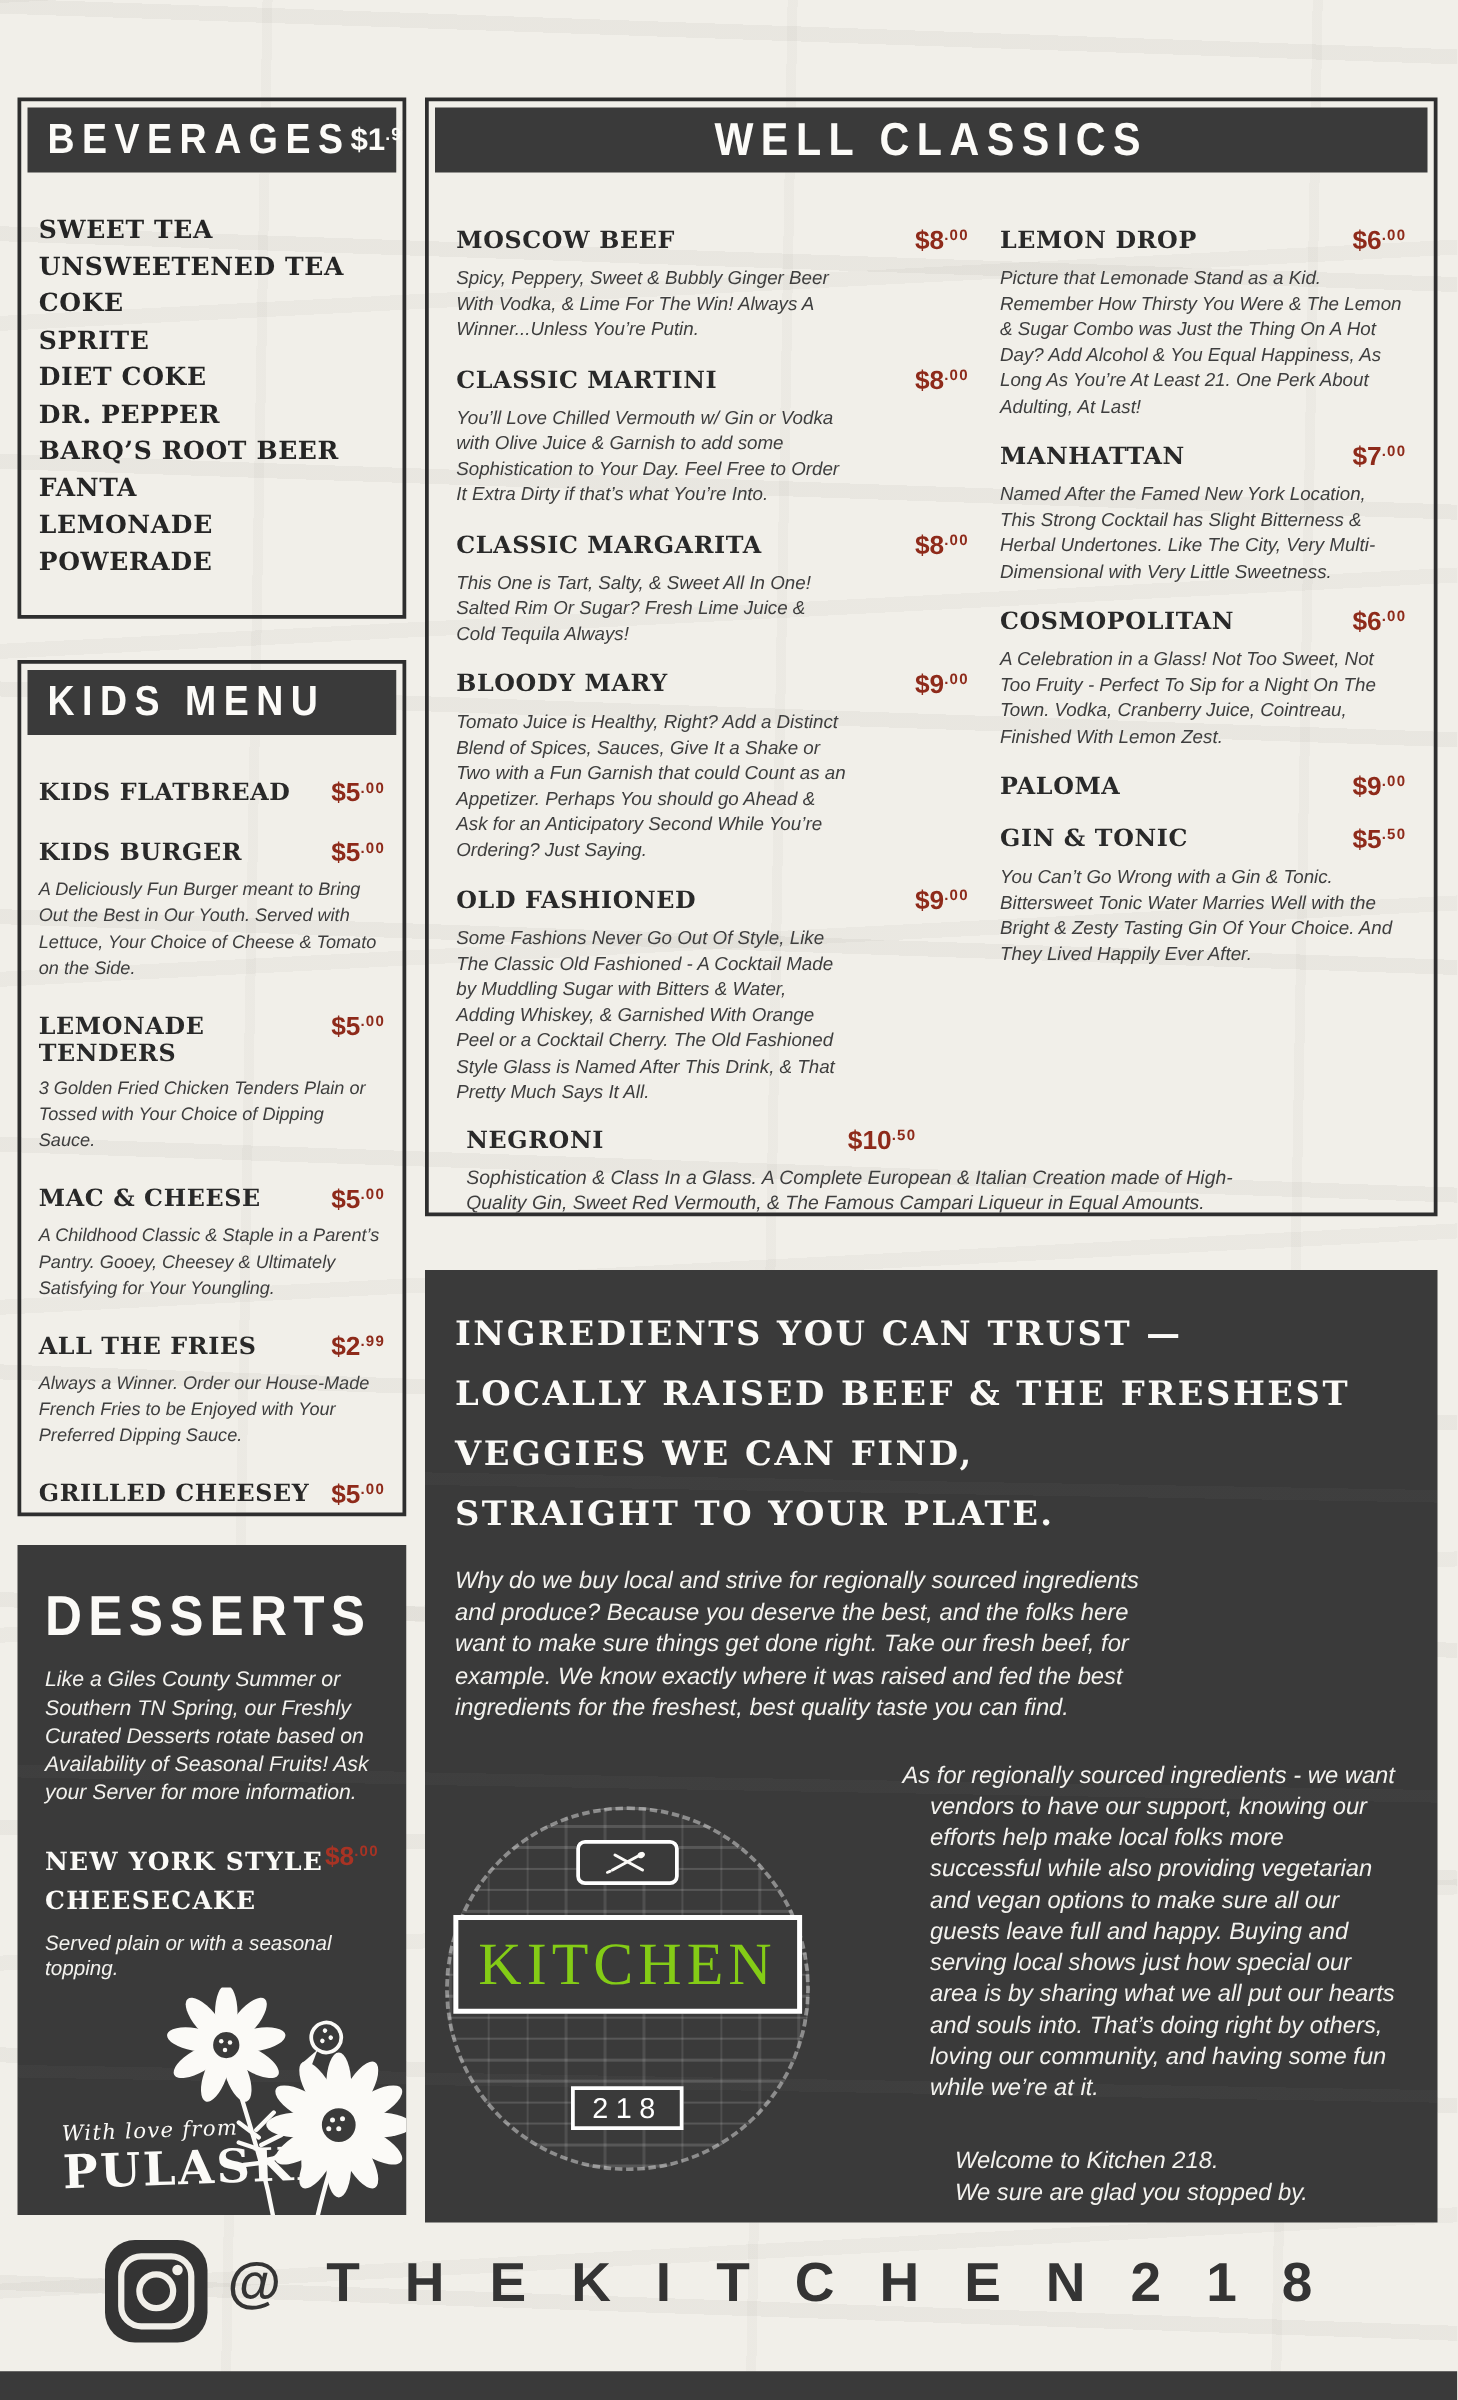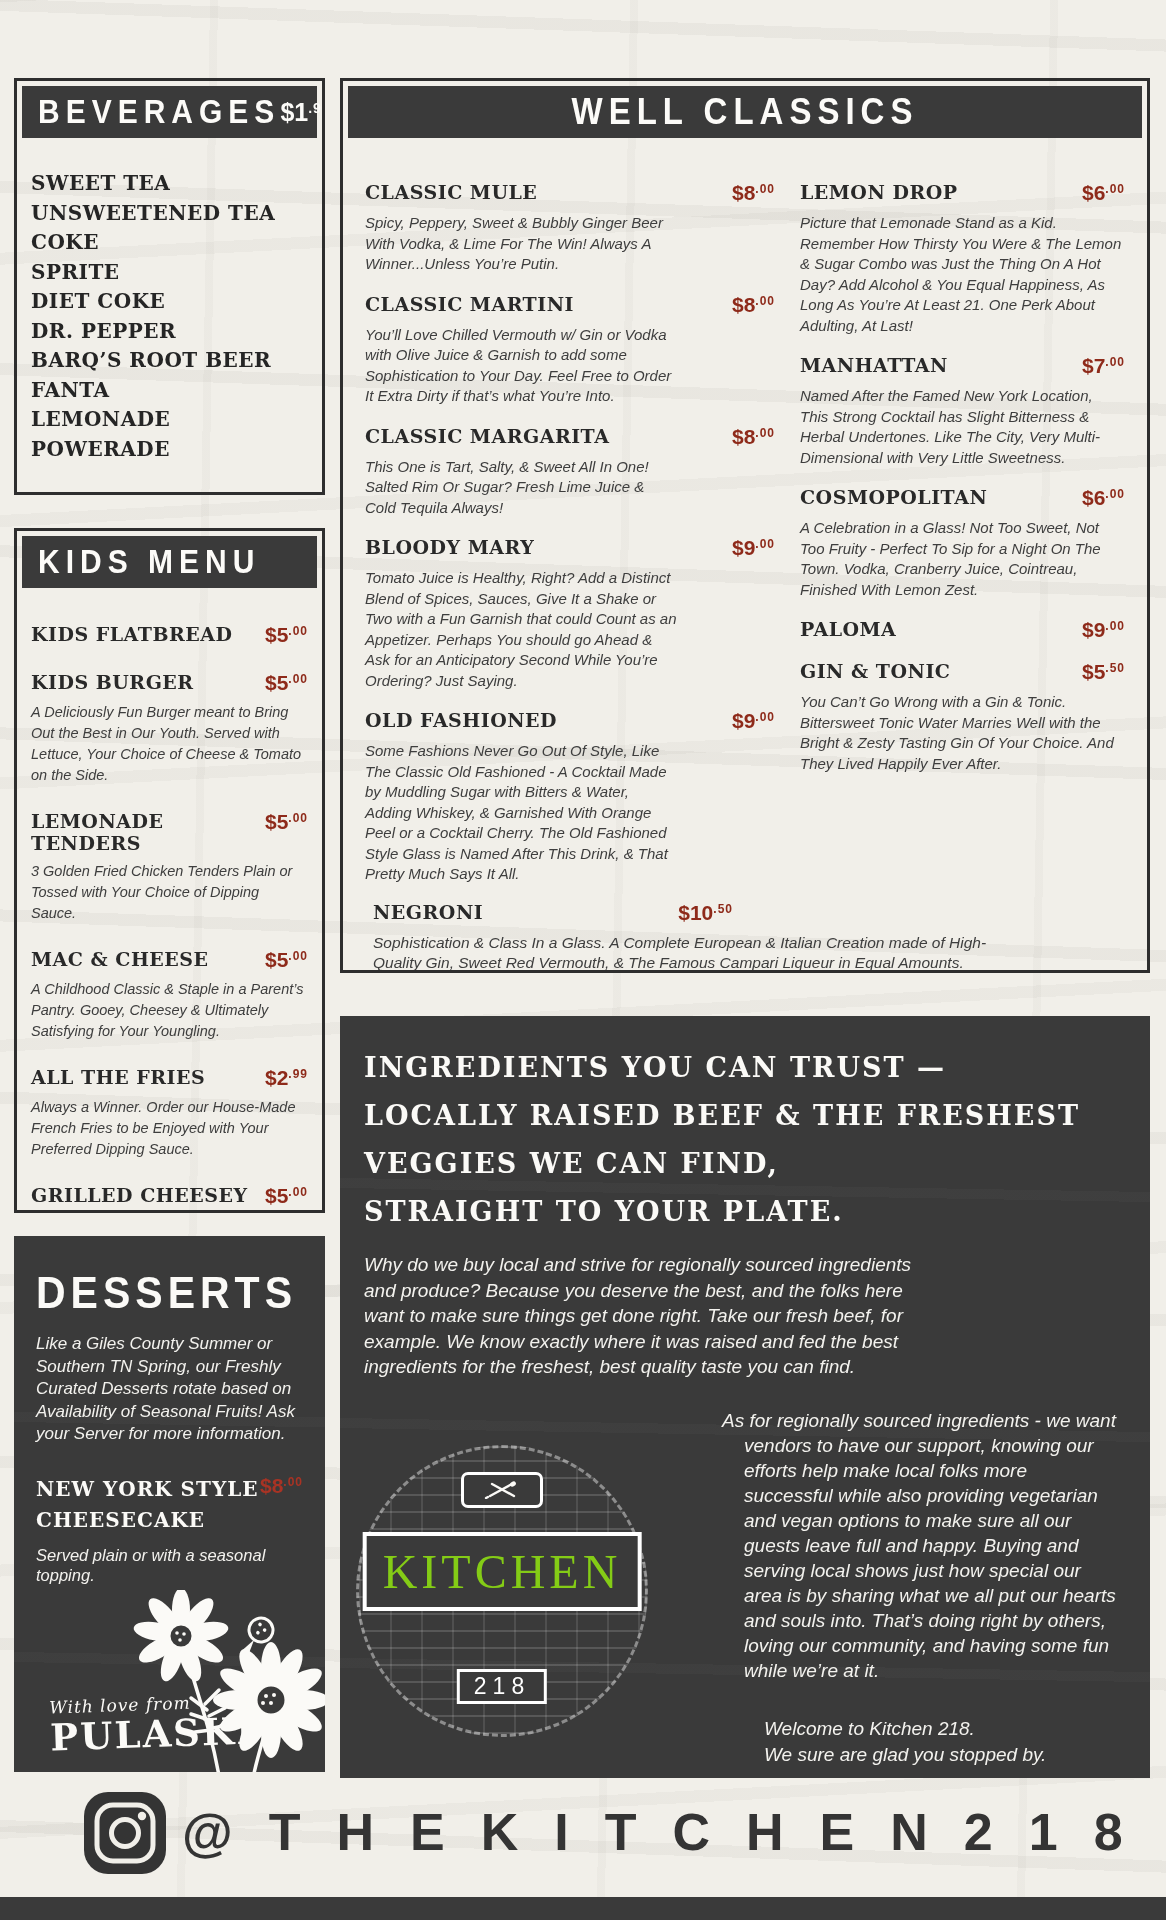--- a/index.html
+++ b/index.html
@@ -68,21 +68,21 @@
       repeating-linear-gradient(0deg, rgba(255,255,255,.15) 0 2px, transparent 2px 17px),
       repeating-linear-gradient(90deg, rgba(255,255,255,.11) 0 2px, transparent 2px 31px);}
   .logo-topbox{position:absolute;left:50%;top:24px;transform:translateX(-50%);width:76px;height:30px;border:3px solid #fff;border-radius:7px;display:flex;align-items:center;justify-content:center;background:#3a3a3a;}
   .logo-mainbox{position:absolute;left:50%;top:84px;transform:translateX(-50%);border:4px solid #fff;padding:8px 16px;background:#3a3a3a;}
   .logo-name{color:#84cc16;font-size:48px;letter-spacing:4px;font-family:Liberation Serif, serif;white-space:nowrap;}
   .logo-numbox{position:absolute;left:50%;bottom:30px;transform:translateX(-50%);border:3px solid #fff;padding:1px 14px;background:#3a3a3a;}
   .logo-number{color:#fff;font-size:23px;letter-spacing:6px;}
   
   .footer{position:absolute;left:0;top:1786px;width:1166px;height:110px;}
   .insta{position:absolute;left:82px;top:4px;}
-  .handle{position:absolute;left:182px;top:16px;font-size:52px;font-weight:bold;letter-spacing:36px;color:#343434;white-space:nowrap;}
+  .handle{position:absolute;left:182px;top:16px;font-size:44px;font-weight:bold;letter-spacing:36px;color:#343434;white-space:nowrap;}
   .bottom-bar{position:absolute;left:0;top:1897px;width:1166px;height:23px;background:#3a3a3a;}
 </style>
 </head>
 <body>
 
 <div class="page">
 
   <div class="box" style="left:14px;top:78px;width:311px;height:417px;">
     <div class="bar">
       <span class="bar-title" style="font-size:30px;">BEVERAGES</span>
@@ -152,21 +152,21 @@
   </div>
 
   <div class="box" style="left:340px;top:78px;width:810px;height:895px;">
     <div class="bar bar-center">
       <span class="bar-title">WELL CLASSICS</span>
     </div>
     <div class="wc-cols">
       <div class="wc-col left">
         <div class="wc-item">
           <div class="m-row">
-              <span class="iname">CLASSIC MULE</span>
+              <span class="iname">MOSCOW BEEF</span>
             <span class="price"><span>$8</span><span class="cents">.00</span></span>
             </div>
           <div class="desc">Spicy, Peppery, Sweet &amp; Bubbly Ginger Beer With Vodka, &amp; Lime For The Win! Always A Winner...Unless You’re Putin.</div>
         </div>
         <div class="wc-item">
           <div class="m-row">
               <span class="iname">CLASSIC MARTINI</span>
             <span class="price"><span>$8</span><span class="cents">.00</span></span>
             </div>
           <div class="desc">You’ll Love Chilled Vermouth w/ Gin or Vodka with Olive Juice &amp; Garnish to add some Sophistication to Your Day. Feel Free to Order It Extra Dirty if that’s what You’re Into.</div>

